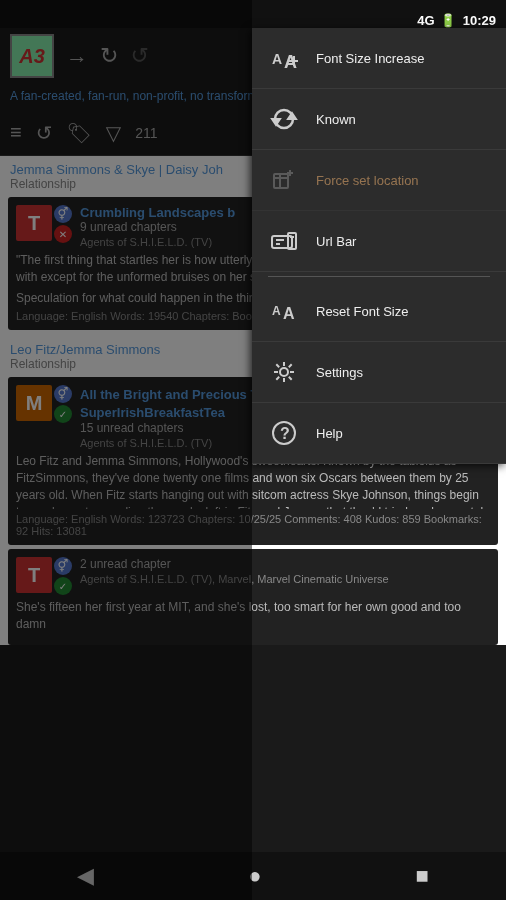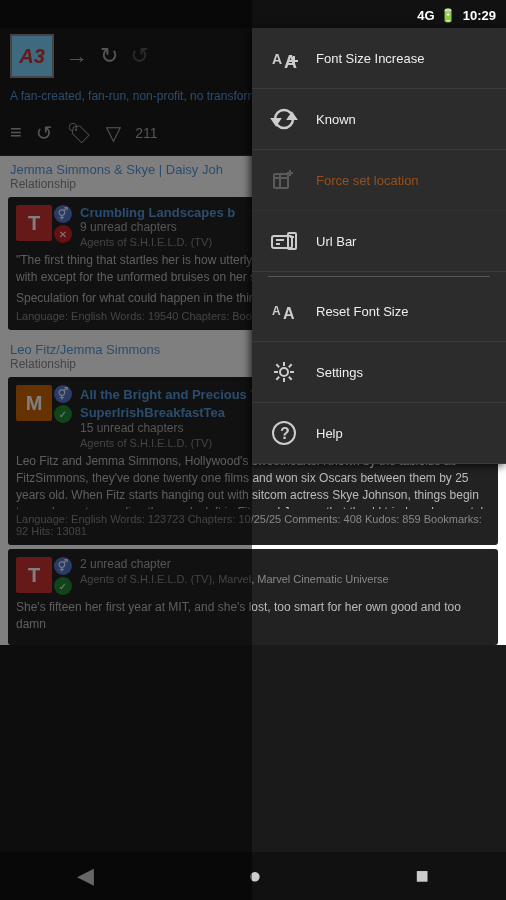--- a/index.html
+++ b/index.html
@@ -11,23 +11,23 @@
       overflow: hidden;
       position: relative;
     }
 
     
     .status-bar {
       width: 100%;
       height: 28px;
       background: #111;
       display: flex;
-      align-items: flex-start;
+      align-items: flex-end;
       justify-content: flex-end;
-      padding: 8px 10px;
+      padding: 0 10px;
       gap: 6px;
     }
     .status-text {
       color: #fff;
       font-size: 13px;
       font-weight: bold;
     }
 
     
     .app-bar {
@@ -35,21 +35,21 @@
       height: 56px;
       background: #1a1a1a;
       display: flex;
       align-items: center;
       padding: 0 10px;
       gap: 12px;
     }
     .app-logo {
       width: 44px;
       height: 44px;
-      background: #7dd3fc;
+      background: #86efac;
       border: 2px solid #888;
       display: flex;
       align-items: center;
       justify-content: center;
       color: #cc3333;
       font-size: 20px;
       font-weight: bold;
       font-style: italic;
     }
     .app-bar-icon {
@@ -220,21 +220,21 @@
       display: flex;
       align-items: center;
       justify-content: center;
       flex-shrink: 0;
     }
     .menu-item-label {
       color: #eee;
       font-size: 13px;
     }
     .menu-item-label.disabled {
-      color: #f97316;
+      color: #fdba74;
     }
     .menu-divider {
       height: 1px;
       background: #555;
       margin: 4px 16px;
     }
 
     
     .icon-svg {
       width: 28px;

